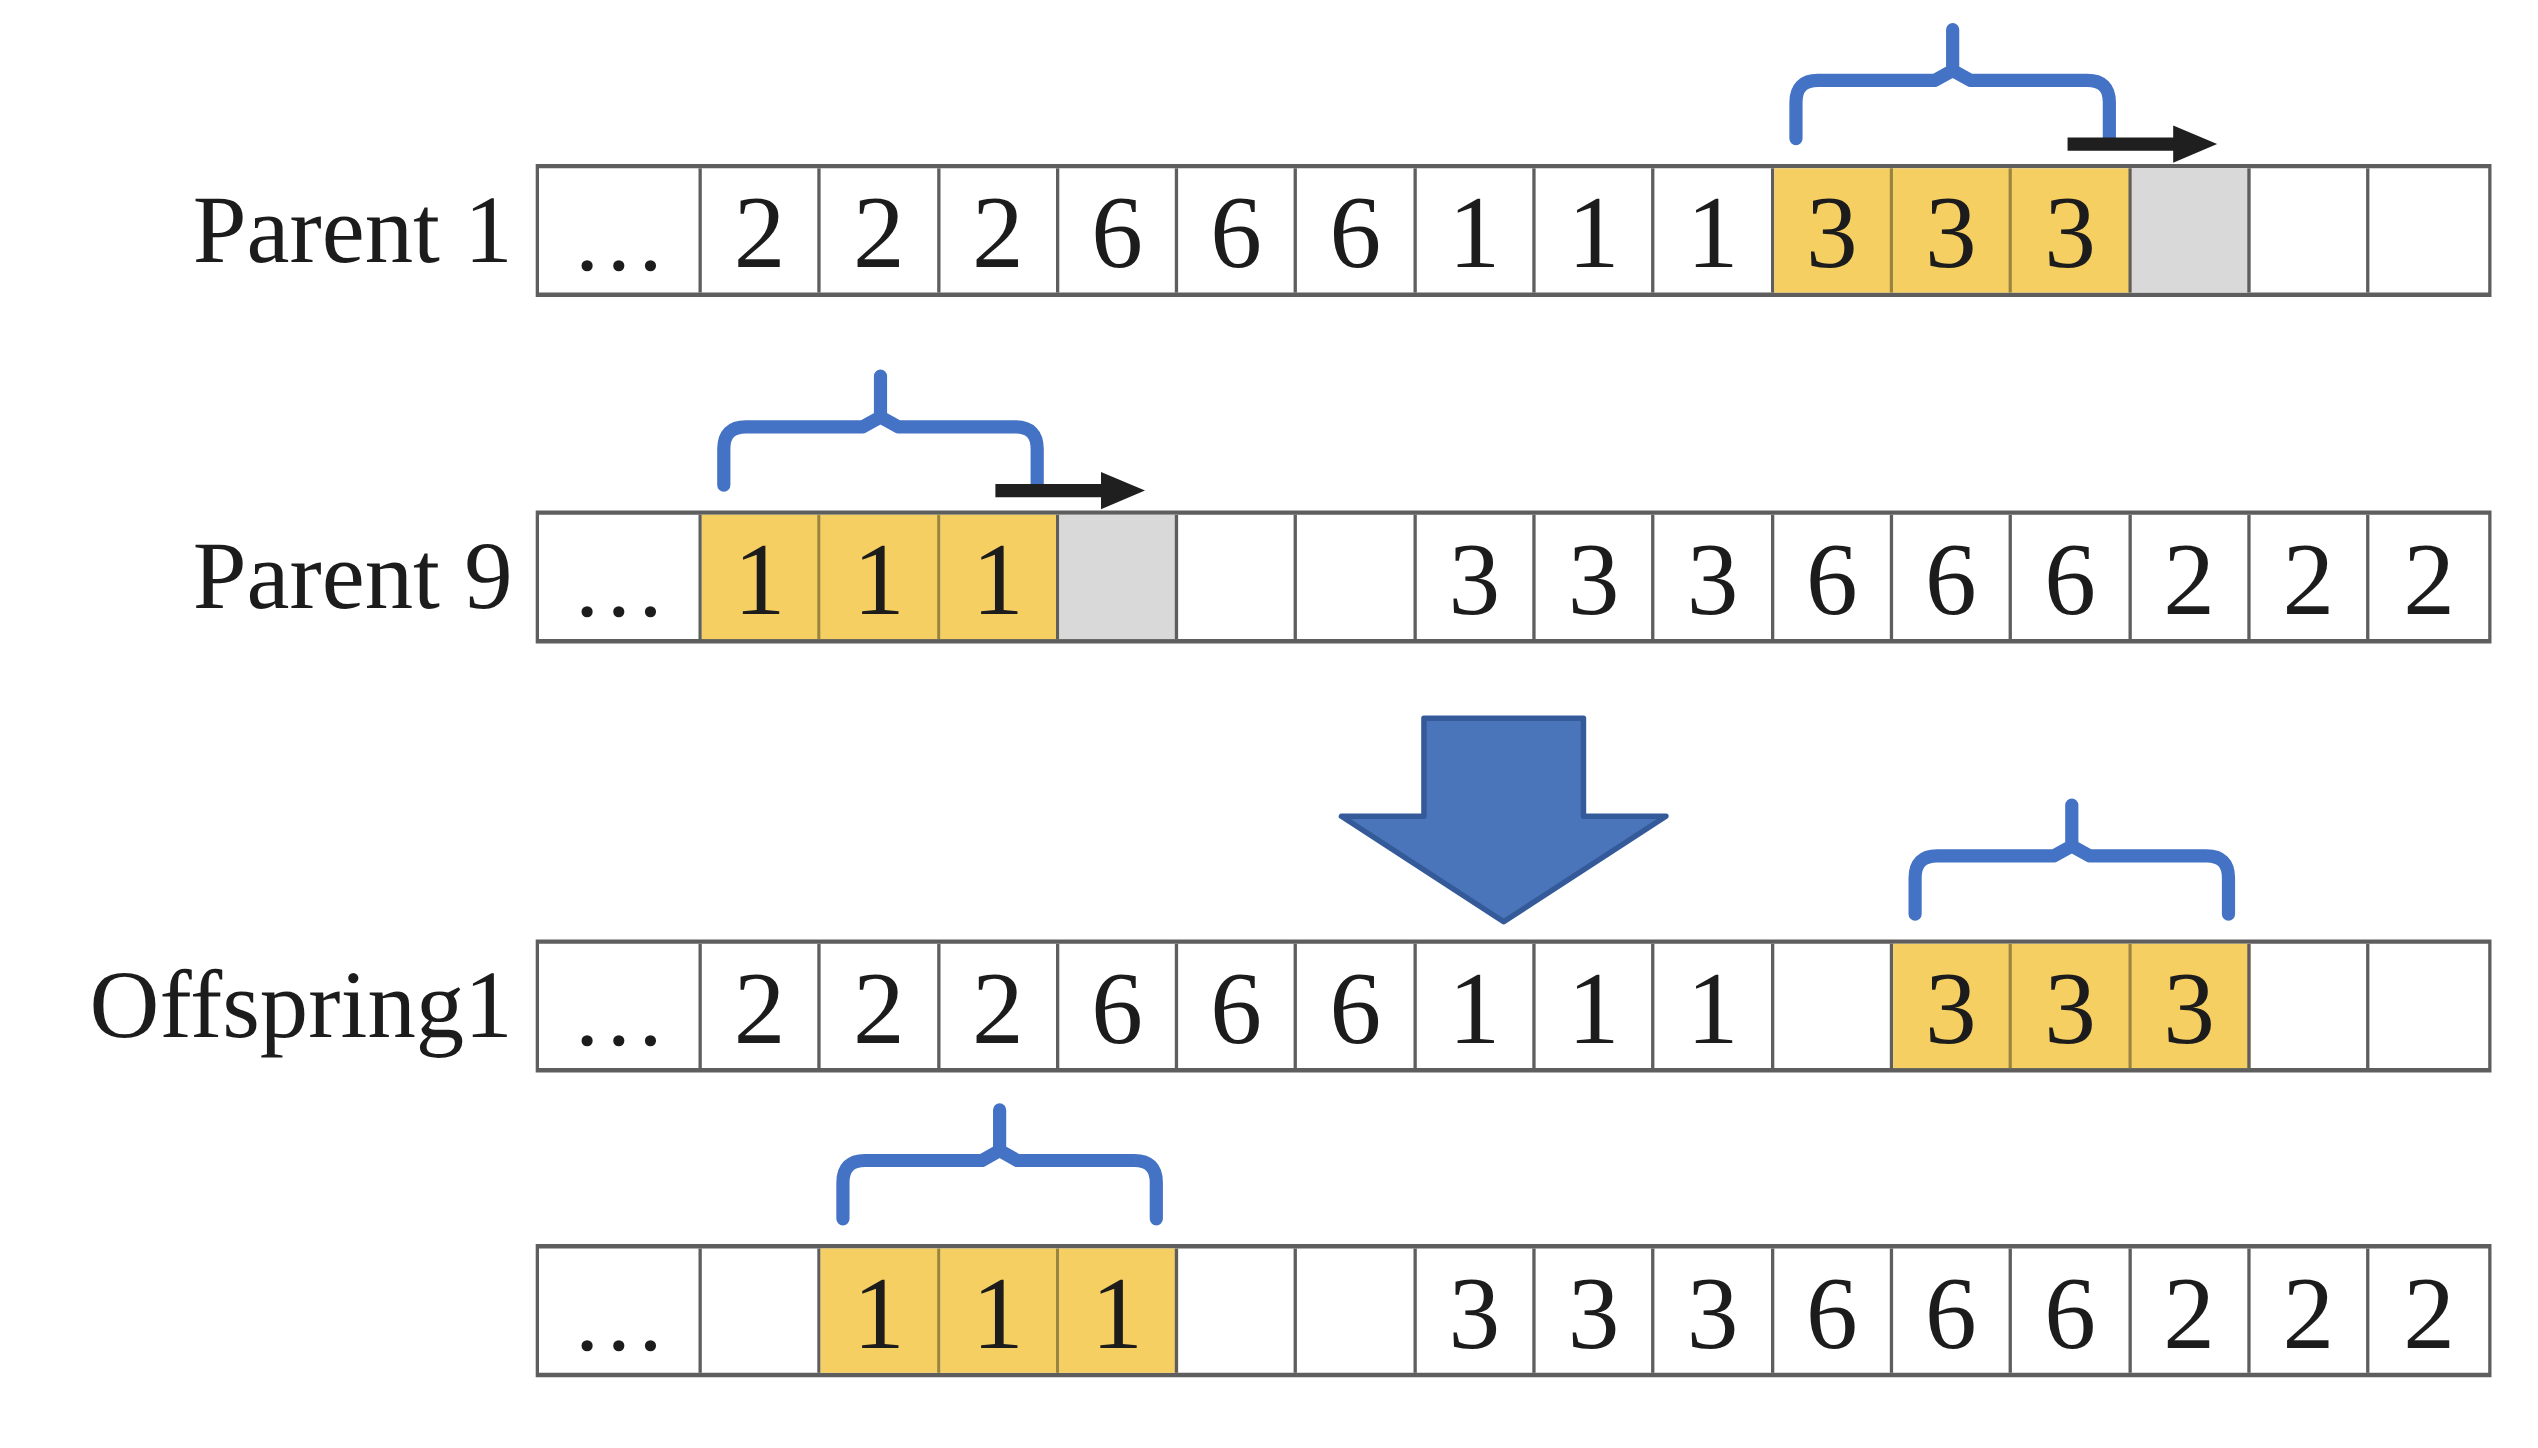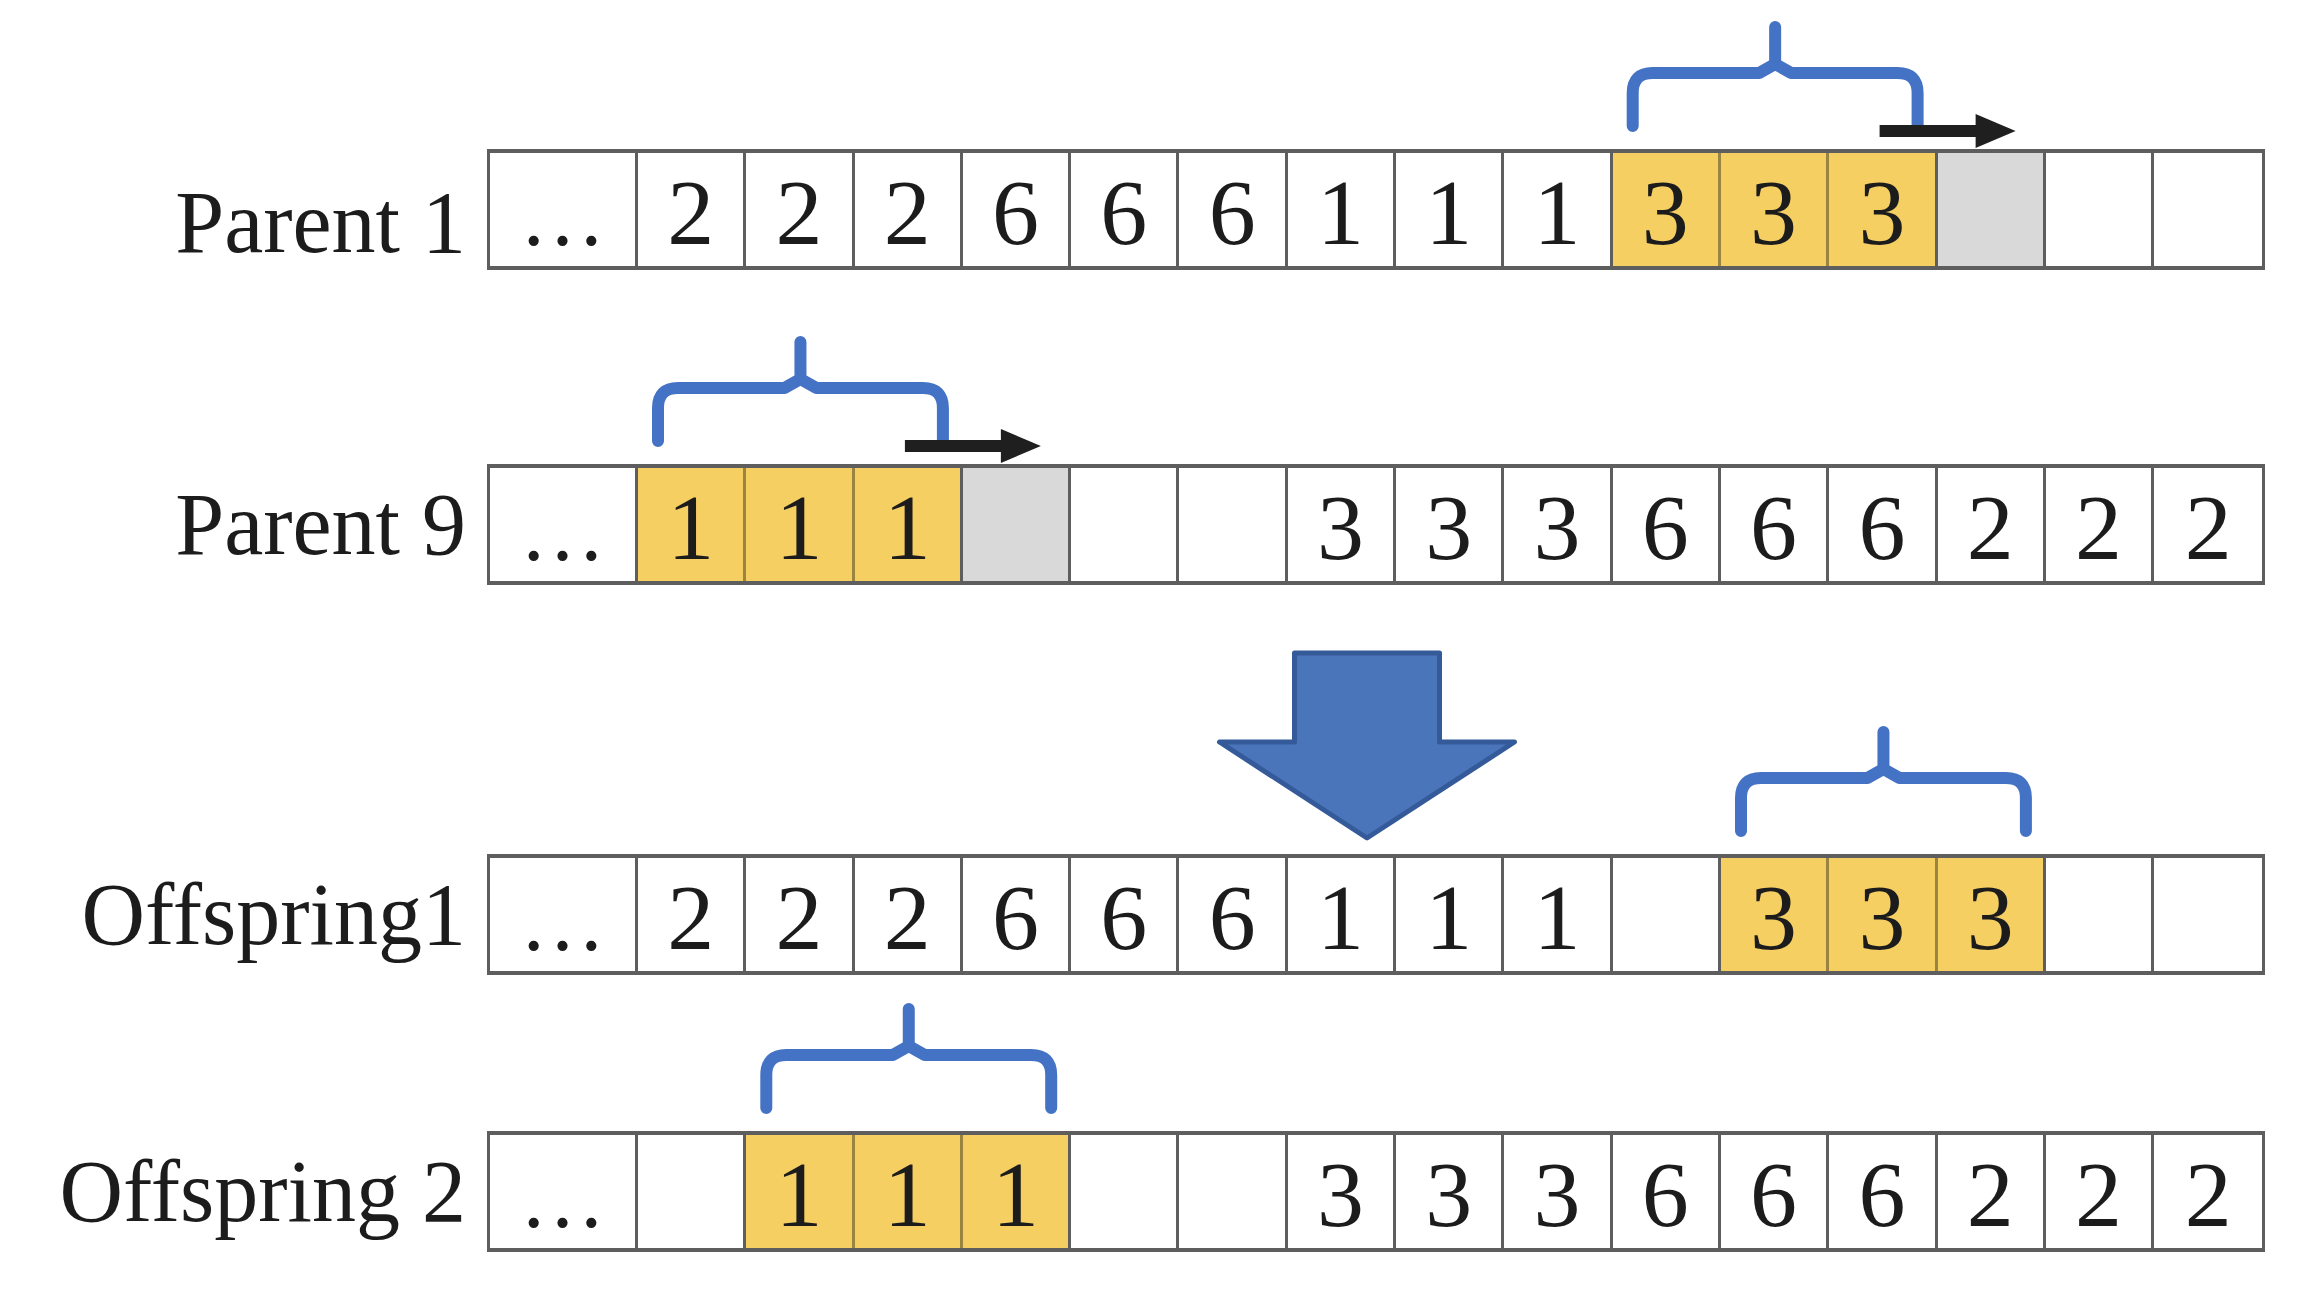--- a/index.html
+++ b/index.html
@@ -28,24 +28,23 @@
   .cell.hl-sep{border-right-color:var(--hlsep);}
   .cell.gray{background:var(--gray);}
   .cell .t{transform:translateY(2px);}
   .cell .t.dots{font-size:86px;transform:translateY(6px);}
   #overlay{position:absolute;left:0;top:0;width:2307px;height:1316px;pointer-events:none;}
 </style>
 </head>
 <body>
 
 <div id="canvas" style="--hl: #F6CF63; --hlsep: #9B8440; --gray: #D9D9D9; --line: #5E5E5E; --txt: #1C1C1C;">
-  <div class="row-label" style="top:166px">Parent 1</div>
+  <div class="row-label" style="top:153px">Parent 1</div>
   <div class="row-label" style="top:468px">Parent 9</div>
   <div class="row-label" style="top:858px">Offspring1</div>
-  <div class="row-label" style="top:1135px">Offspring 2</div>
 
   <div id="rows">
       <div class="cells" style="top: 149px;">
         <div class="cell" style="width: 148px;">
           <span class="t dots">…</span>
         </div>
         <div class="cell" style="width: 108.3px;">
           <span class="t">2</span>
         </div>
         <div class="cell" style="width: 108.3px;">

